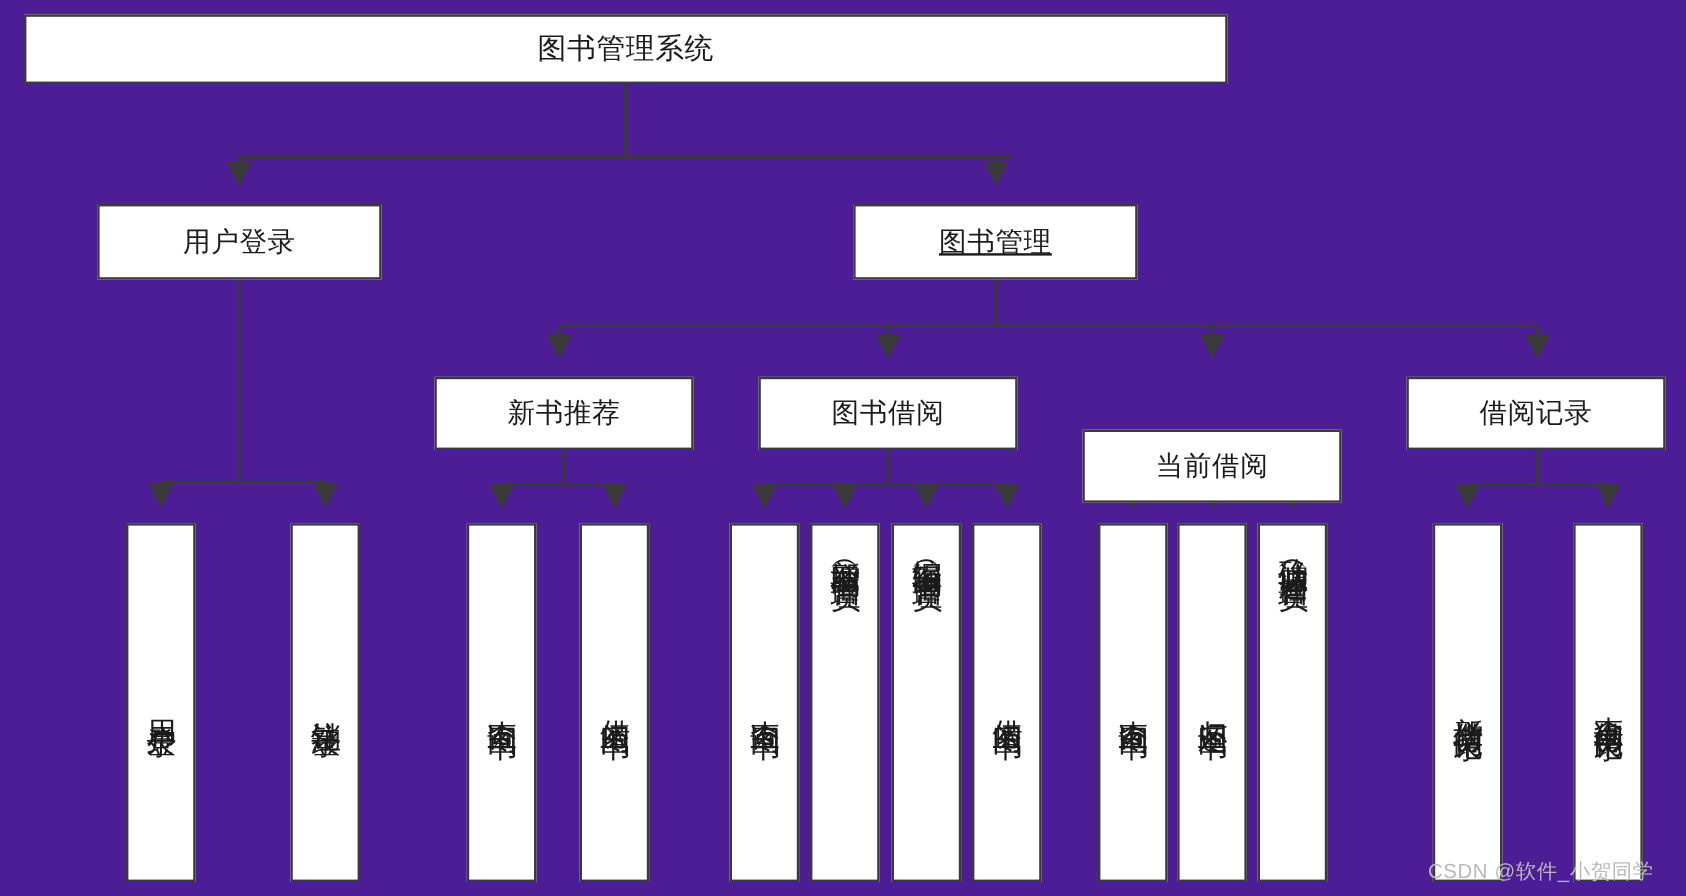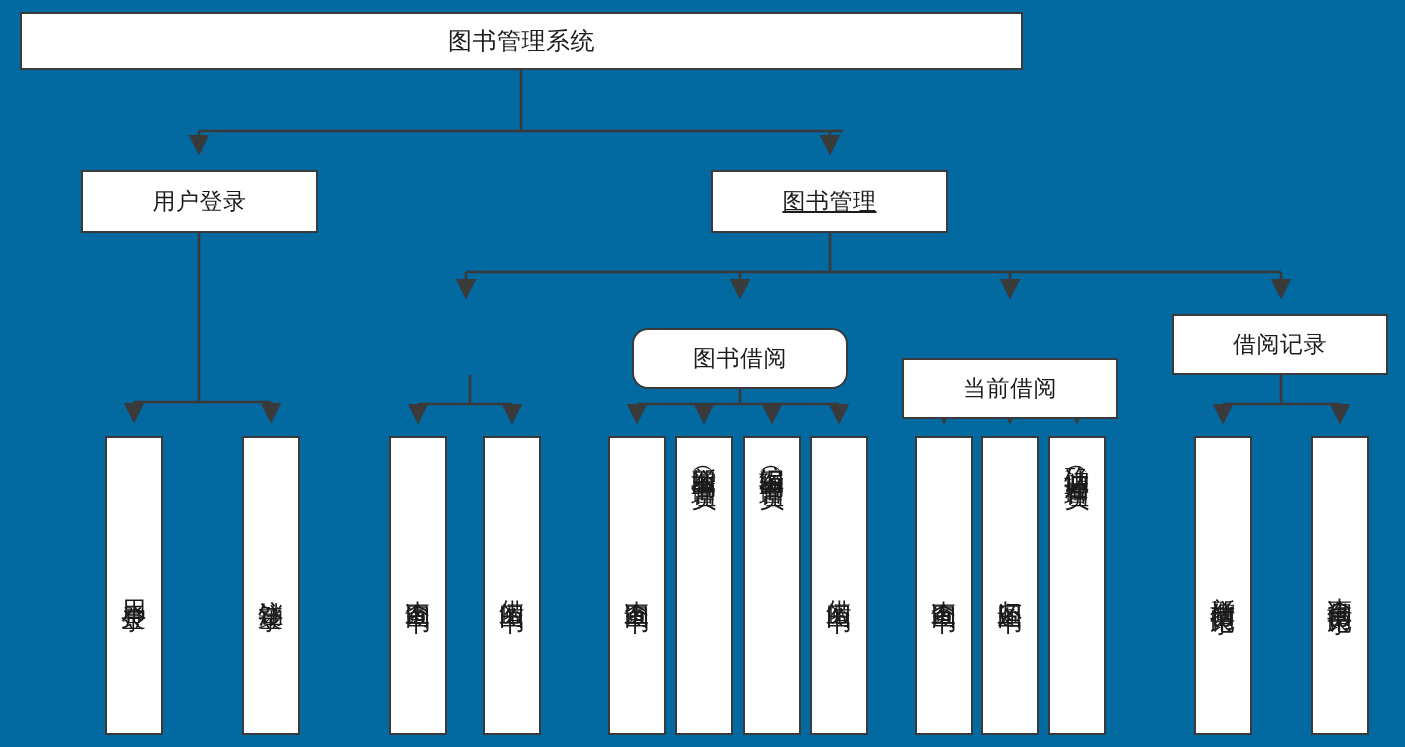--- a/index.html
+++ b/index.html
@@ -7,21 +7,21 @@
     padding: 0;
     background: #ffffff;
   }
   body {
     font-family: "Liberation Sans", "DejaVu Sans", sans-serif;
   }
   #canvas {
     position: relative;
     width: 1405px;
     height: 747px;
-    background: #0369a1;
+    background: #4c1d95;
     overflow: hidden;
   }
   svg.connectors {
     position: absolute;
     left: 0;
     top: 0;
     width: 1405px;
     height: 747px;
     pointer-events: none;
   }
@@ -133,21 +133,24 @@
     <span class="label">图书管理系统</span>
   </div>
 
   <div class="node horiz" style="left:81px; top:170px; width:237px; height:63px;">
     <span class="label">用户登录</span>
   </div>
   <div class="node horiz" style="left:711px; top:170px; width:237px; height:63px;text-decoration:underline;">
     <span class="label">图书管理</span>
   </div>
 
-  <div class="node horiz" style="left:632px; top:328px; width:216px; height:61px;border-radius:16px;">
+  <div class="node horiz" style="left:362px; top:314px; width:216px; height:61px;">
+    <span class="label">新书推荐</span>
+  </div>
+  <div class="node horiz" style="left:632px; top:314px; width:216px; height:61px;">
     <span class="label">图书借阅</span>
   </div>
   <div class="node horiz" style="left:902px; top:314px; width:216px; height:61px;margin-top:44px;">
     <span class="label">当前借阅</span>
   </div>
   <div class="node horiz" style="left:1172px; top:314px; width:216px; height:61px;">
     <span class="label">借阅记录</span>
   </div>
 
   <div class="node vert centered" style="left:105px; top:436px; width:58px; height:299px;">
@@ -187,14 +190,15 @@
     <span class="label">确认归还（管理员）</span>
   </div>
 
   <div class="node vert centered" style="left:1194px; top:436px; width:58px; height:299px;">
     <span class="label">新增借阅记录</span>
   </div>
   <div class="node vert centered" style="left:1311px; top:436px; width:58px; height:299px;">
     <span class="label">查询借阅记录</span>
   </div>
 
+  <div class="watermark" style="left:1190px; top:715px;">CSDN @软件_小贺同学</div>
 
 </div>
 
 </body></html>

